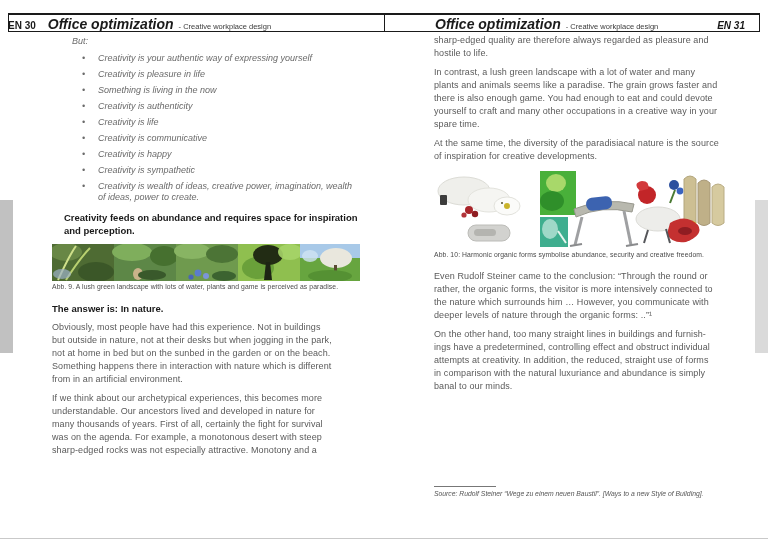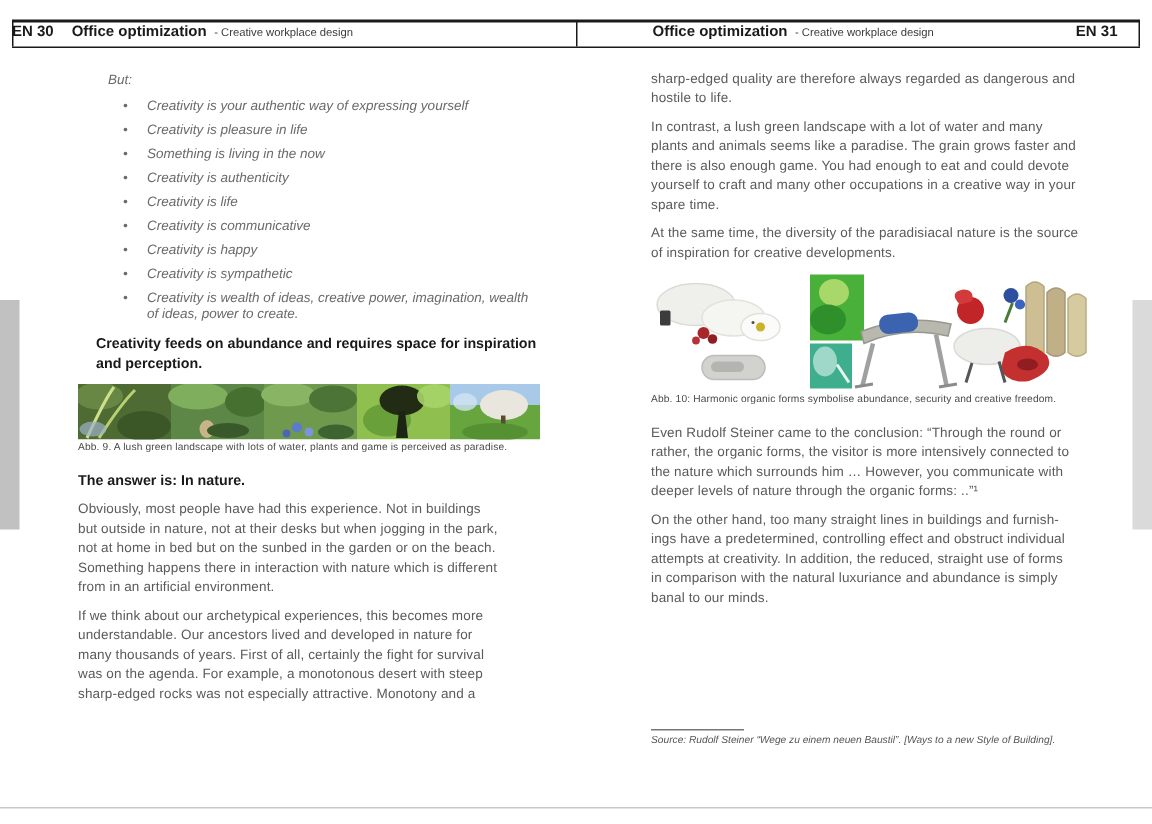--- a/index.html
+++ b/index.html
@@ -11,32 +11,32 @@
   .rule-top{position:absolute;left:8px;right:8px;top:13px;height:2px;background:#1a1a1a;}
   .rule-head{position:absolute;left:8px;right:8px;top:31px;height:1px;background:#1a1a1a;}
   .vrule{position:absolute;top:14px;height:17px;width:1px;background:#1a1a1a;}
   .v-left{left:8px;} .v-mid{left:384px;} .v-right{left:759px;}
   .rule-bottom{position:absolute;left:0;right:0;top:538px;height:1px;background:#c9c9c9;}
 
   .header{position:absolute;top:16px;height:15px;display:flex;align-items:baseline;}
   .header-left{left:8px;width:376px;padding-left:0;box-sizing:border-box;}
   .header-right{left:384px;width:375px;padding-left:51px;box-sizing:border-box;}
   .pagenum{font-size:10px;font-weight:bold;color:#1a1a1a;}
-  .htitle{font-size:10px;font-weight:bold;color:#1a1a1a;margin-left:12px;}
+  .htitle{font-size:14px;font-weight:bold;color:#1a1a1a;margin-left:12px;font-style:italic;}
   .header-right .htitle{margin-left:0;}
   .hsub{font-size:7.5px;color:#3a3a3a;margin-left:5px;}
-  .header-right .pagenum{margin-left:auto;margin-right:14px;}
+  .header-right .pagenum{margin-left:auto;margin-right:14px;font-style:italic;}
 
   
   .edge-tab{position:absolute;top:200px;height:153px;width:13px;}
   .edge-tab.left{left:0;background:#c1c1c1;}
   .edge-tab.right{left:755px;background:#dadada;}
 
   
-  .col{position:absolute;top:46px;width:306px;}
+  .col{position:absolute;top:34px;width:306px;}
   .col-left{left:52px;}
   .col-right{left:434px;}
 
   .pre{white-space:pre;}
   .body-text{font-size:9px;line-height:13px;color:#5a5a5a;letter-spacing:0.1px;margin:0 0 6px 0;}
   .h-bold{font-size:9.5px;line-height:13px;font-weight:bold;color:#191919;margin:8px 0 7px 12px;}
   .h-bold2{font-size:9.5px;line-height:13px;font-weight:bold;color:#191919;margin:12px 0 6px 0;}
   .intro{font-size:9px;font-style:italic;color:#6a6a6a;margin:2px 0 6px 20px;line-height:11px;}
   .bullets{display:flex;flex-direction:column;gap:5px;margin-left:30px;}
   .bullet-row{display:flex;font-size:9px;font-style:italic;color:#6a6a6a;line-height:11px;}
@@ -169,21 +169,21 @@
 Something happens there in interaction with nature which is different
 from in an artificial environment.</div>
     <div class="body-text pre">If we think about our archetypical experiences, this becomes more
 understandable. Our ancestors lived and developed in nature for
 many thousands of years. First of all, certainly the fight for survival
 was on the agenda. For example, a monotonous desert with steep
 sharp-edged rocks was not especially attractive. Monotony and a</div>
   </div>
 
   <div class="col col-right">
-    <div class="body-text pre">sharp-edged quality are therefore always regarded as dangerous and
+    <div class="body-text pre">sharp-edged quality are therefore always regarded as pleasure and
 hostile to life.</div>
     <div class="body-text pre">In contrast, a lush green landscape with a lot of water and many
 plants and animals seems like a paradise. The grain grows faster and
 there is also enough game. You had enough to eat and could devote
 yourself to craft and many other occupations in a creative way in your
 spare time.</div>
     <div class="body-text pre">At the same time, the diversity of the paradisiacal nature is the source
 of inspiration for creative developments.</div>
 
     <div class="photo-wrap">

